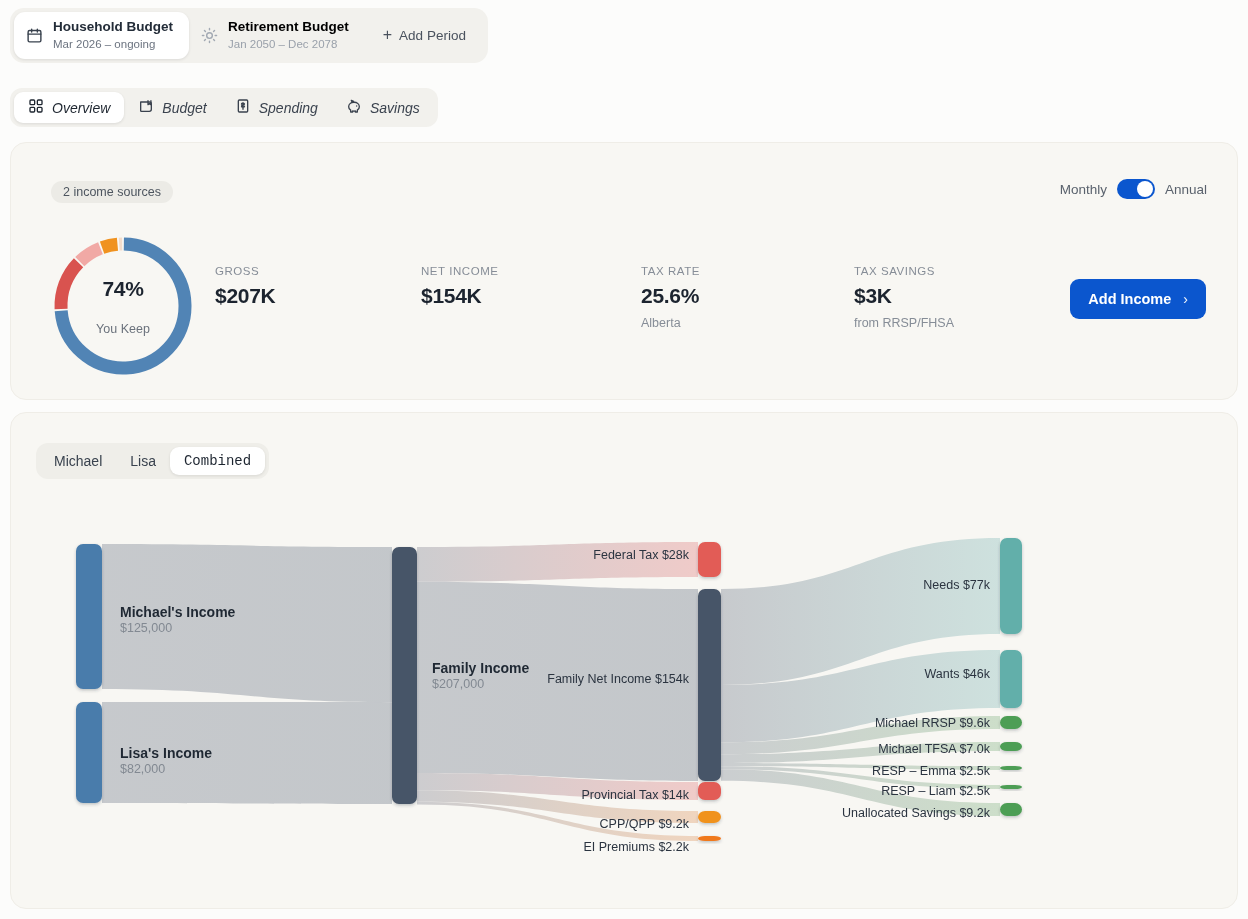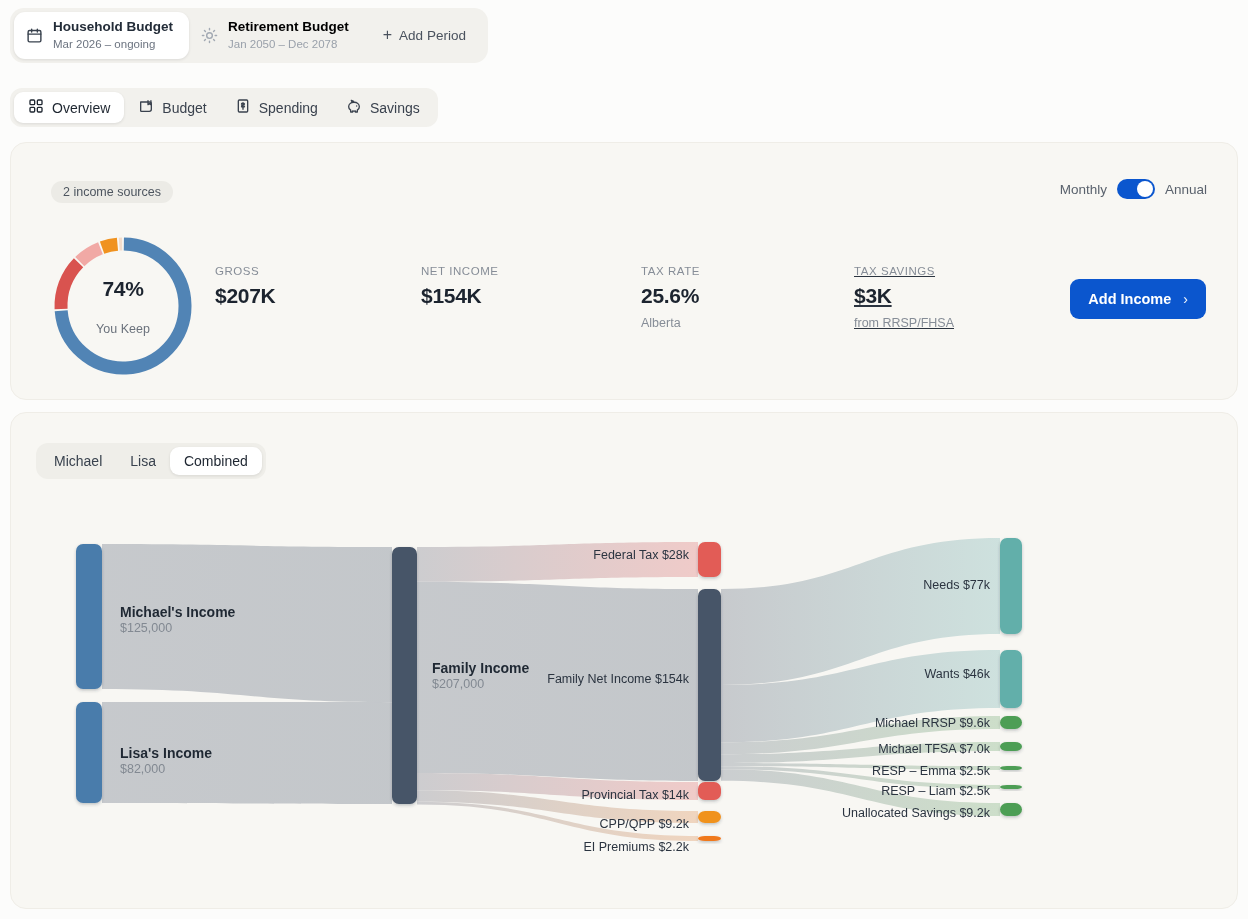--- a/index.html
+++ b/index.html
@@ -39,21 +39,21 @@
 
   
   .tabstrip {
     position: absolute; left: 10px; top: 88px;
     display: flex; align-items: center;
     background: #F2F1ED; border-radius: 12px; padding: 4px;
   }
   .tab {
     display: flex; align-items: center; gap: 8px;
     padding: 6px 14px; border-radius: 9px; cursor: pointer;
-    font-size: 14px; color: #3A424E;
+    font-size: 14px; color: #3A424E; font-style: italic;
   }
   .tab.active { background: #FFFFFF; box-shadow: 0 1px 3px rgba(20,20,20,.10); color: #1E2630; }
   .tab svg { width: 16px; height: 16px; }
 
   
   .card {
     position: absolute;
     background: #F8F7F3;
     border: 1px solid #EFEDE7;
     border-radius: 16px;
@@ -111,21 +111,21 @@
   
   .person-tabs {
     position: absolute; left: 25px; top: 30px;
     display: flex; align-items: center;
     background: #EFEEE9; border-radius: 12px; padding: 4px;
   }
   .ptab {
     padding: 6px 14px; border-radius: 9px; font-size: 14px;
     color: #39424E; cursor: pointer;
   }
-  .ptab.active { background: #FFFFFF; box-shadow: 0 1px 3px rgba(20,20,20,.10); color: #1D2530; }
+  .ptab.active { background: #FFFFFF; box-shadow: 0 1px 3px rgba(20,20,20,.10); color: #1D2530; font-family: Liberation Mono, monospace; }
 
   .sankey { position: absolute; left: 0; top: 0; width: 1228px; height: 497px; }
   .sankey text { font-family: "Liberation Sans", sans-serif; }
   .nlabel-bold { font-size: 14px; font-weight: 700; fill: #1F2833; }
   .nlabel-sub  { font-size: 12.5px; fill: #828992; }
   .flabel      { font-size: 12.5px; fill: #2B3440; }
 
   .addbadge-text { font-size: 10.5px; font-weight: 700; fill: #FFFFFF; }
 </style>
 </head>
@@ -244,21 +244,21 @@
   </div>
   <div class="metric" style="left:410px;">
     <div class="mlabel">NET INCOME</div>
     <div class="mvalue">$154K</div>
   </div>
   <div class="metric" style="left:630px;">
     <div class="mlabel">TAX RATE</div>
     <div class="mvalue">25.6%</div>
     <div class="msub">Alberta</div>
   </div>
-  <div class="metric" style="left:843px;text-decoration:underline;">
+  <div class="metric" style="left:843px;">
     <div class="mlabel">TAX SAVINGS</div>
     <div class="mvalue">$3K</div>
     <div class="msub">from RRSP/FHSA</div>
   </div>
 
   <button class="add-income-btn">
     <span>Add Income</span>
     <span class="chev">›</span>
   </button>
 </div>

